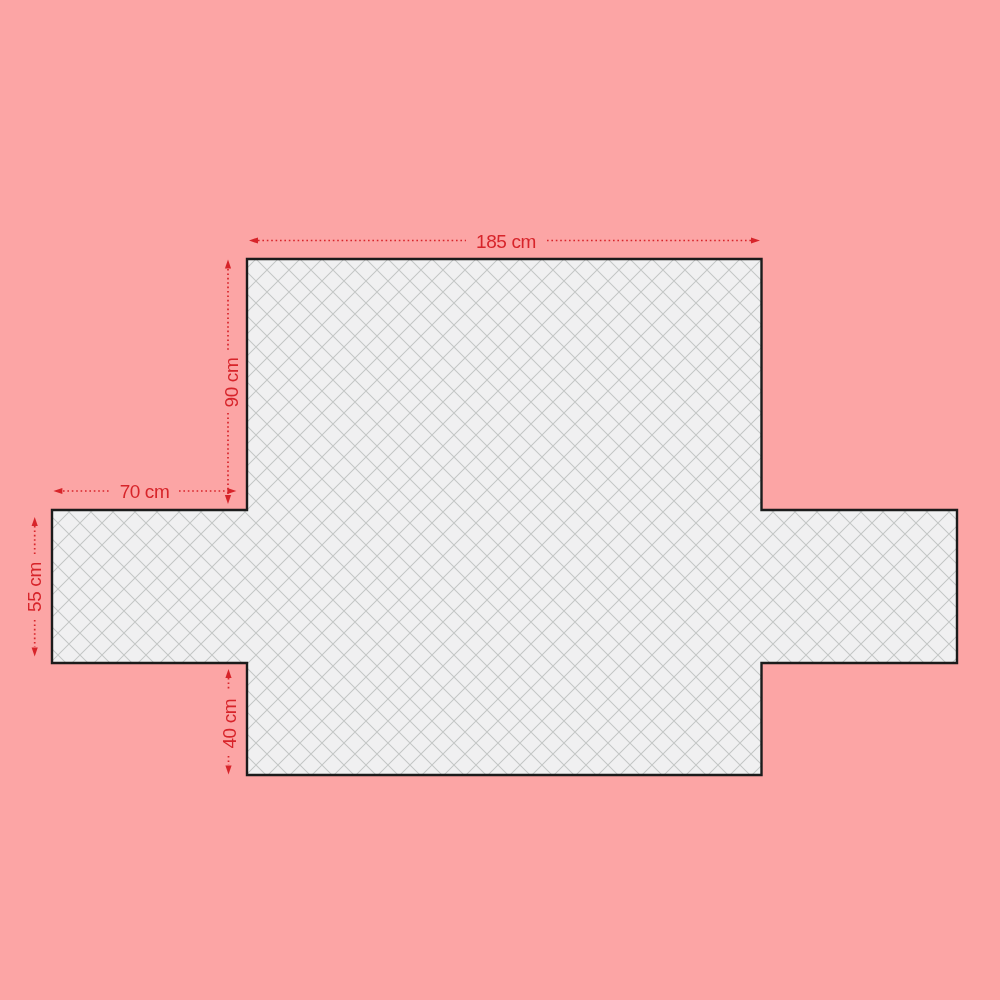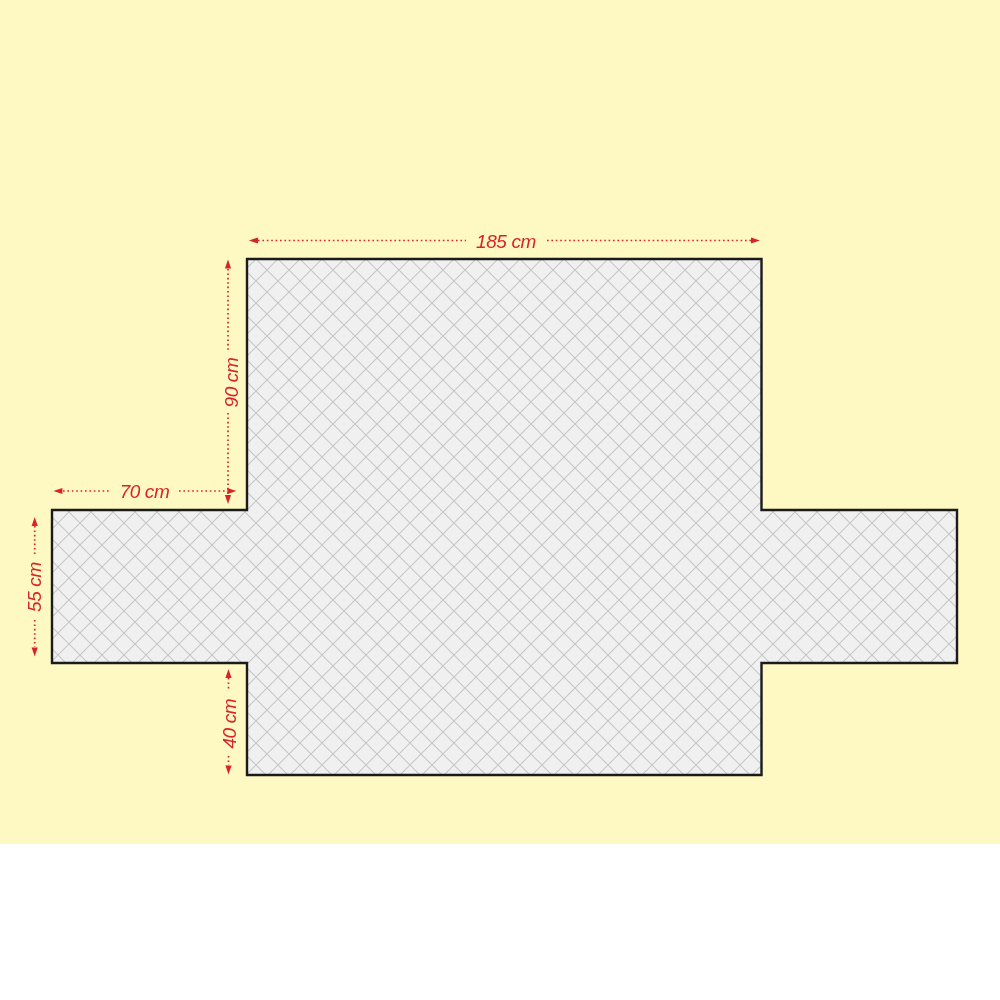--- a/index.html
+++ b/index.html
@@ -1,17 +1,17 @@
 <!DOCTYPE html>
 <html><head>
 <meta charset="utf-8">
 <style>
   html,body{margin:0;padding:0;background:#ffffff;}
-  #page{position:relative;width:1000px;height:844px;background:#fef9c3;
-        font-family:"Liberation Sans", sans-serif;font-style:italic;}
+  #page{position:relative;width:1000px;height:1000px;background:#fca5a5;
+        font-family:"Liberation Sans", sans-serif;}
   svg{position:absolute;left:0;top:0;}
   text{font-family:"Liberation Sans", sans-serif;font-size:19px;letter-spacing:-0.4px;fill:#d7242a;}
 </style>
 </head>
 <body>
 
 <div id="page">
 <svg width="1000" height="1000" viewBox="0 0 1000 1000">
   <defs>
 

